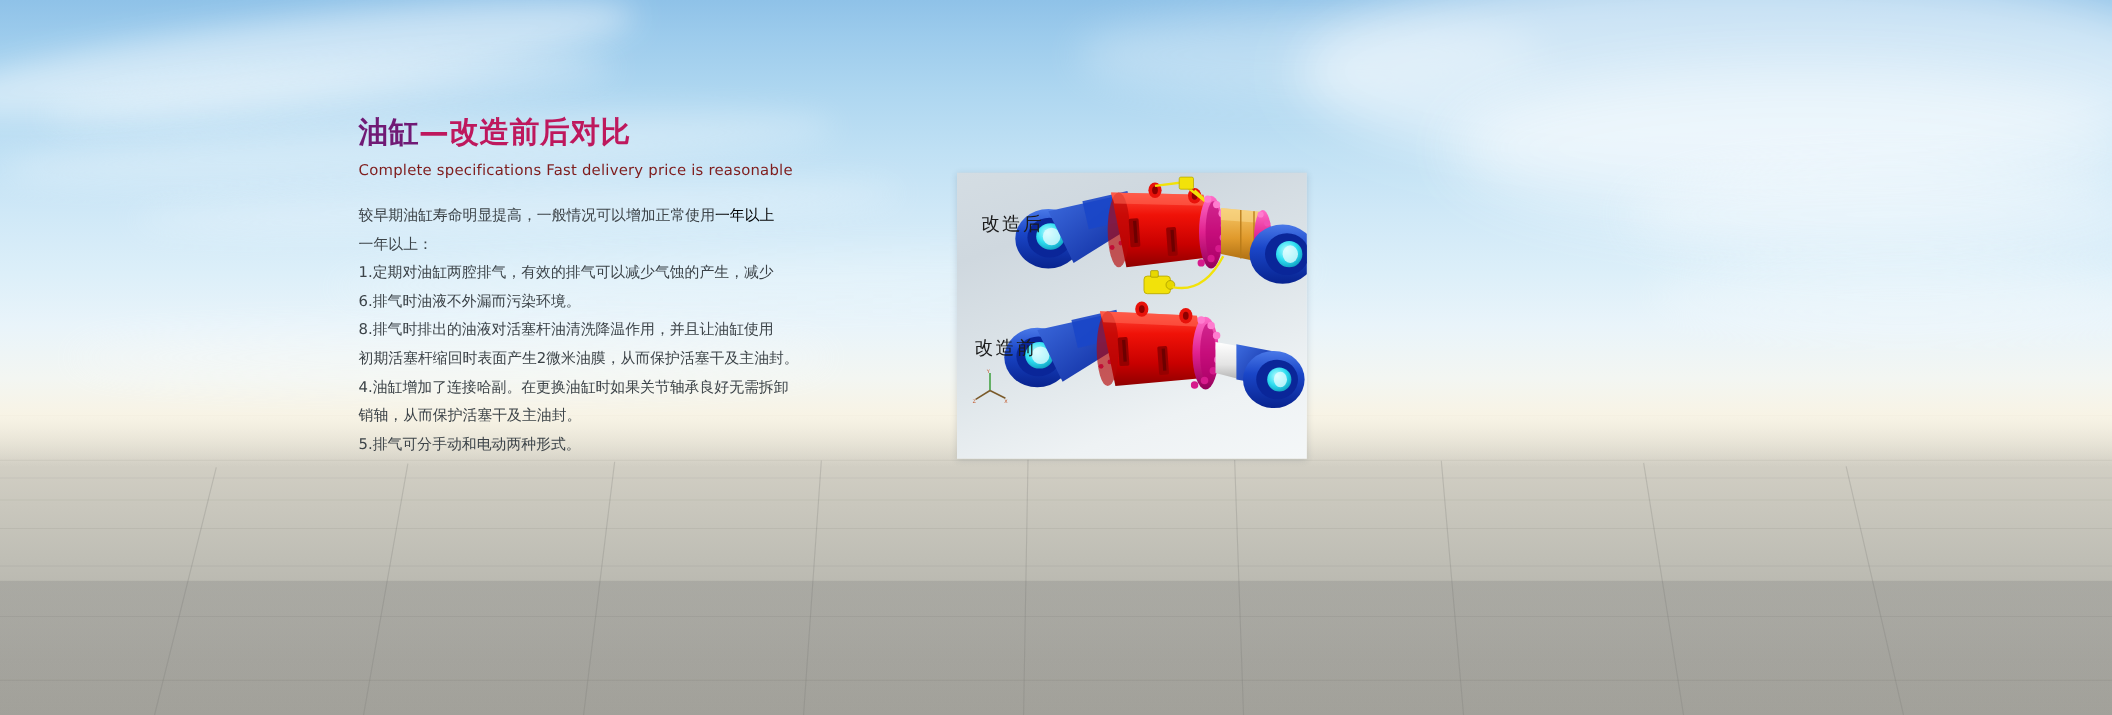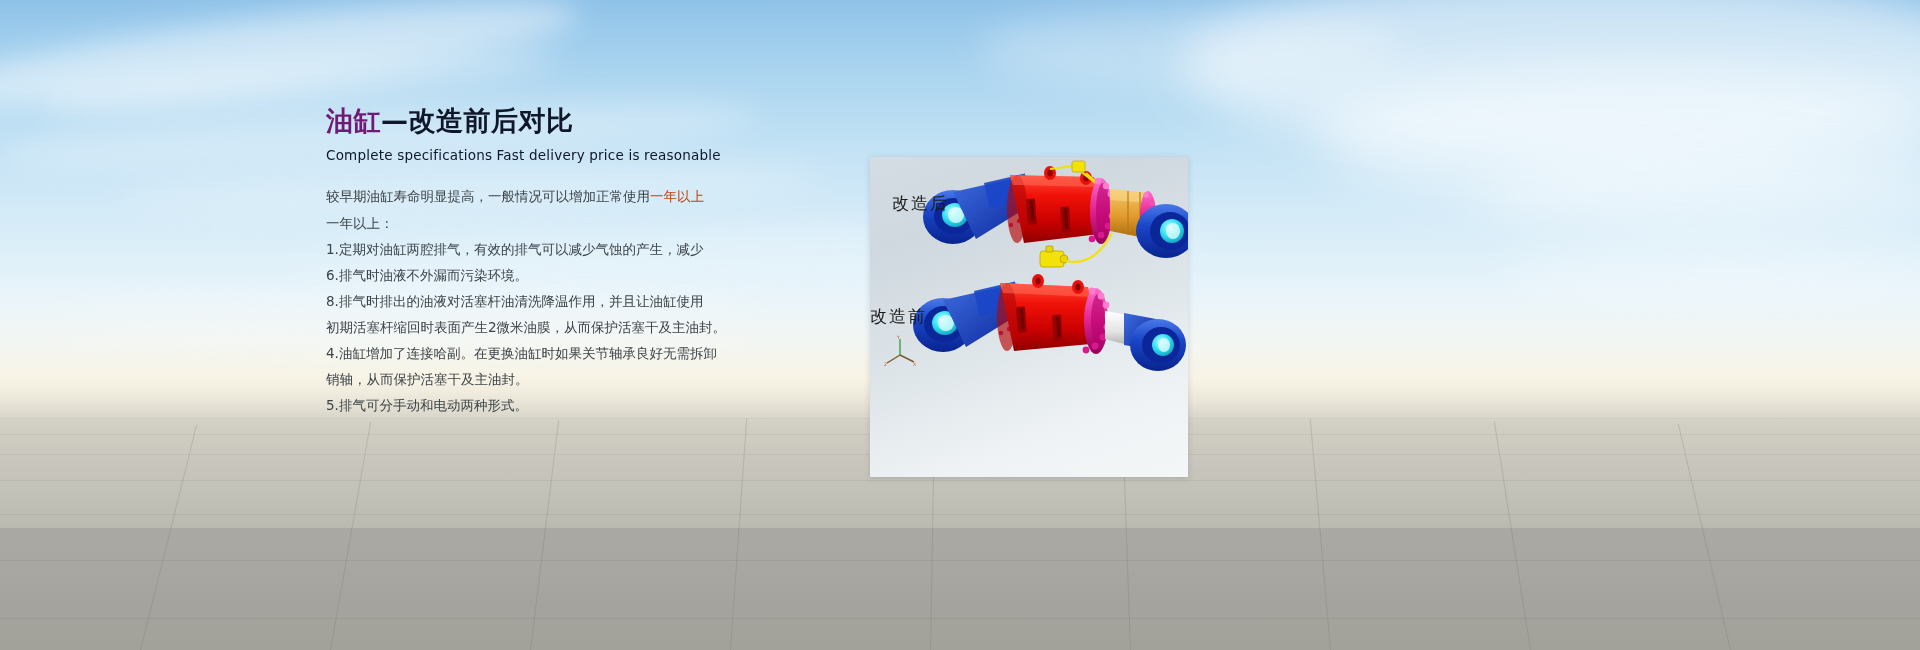--- a/index.html
+++ b/index.html
@@ -111,60 +111,60 @@
   .headline {
     font-family: "DejaVu Sans", "Liberation Sans", sans-serif;
     font-size: 27px;
     font-weight: bold;
     letter-spacing: 0.5px;
     color: #333333;
     line-height: 1.25;
     white-space: nowrap;
   }
   .headline .hl-red { color: #701a75; }
-  .headline .hl-dark { color: #0f172a; }
+  .headline .hl-dark { color: #be185d; }
 
   .subhead {
     margin-top: 9px;
     font-family: "DejaVu Sans", "Liberation Sans", sans-serif;
     font-size: 13.5px;
-    color: #0f172a;
+    color: #7f1d1d;
     letter-spacing: 0.2px;
     white-space: nowrap;
   }
 
   .body-block {
     margin-top: 20px;
     font-family: "DejaVu Sans", "Liberation Sans", sans-serif;
     font-size: 13.5px;
     color: #3c4348;
     line-height: 26px;
   }
   .body-line { white-space: nowrap; }
-  .em-red { color: #c2410c; font-family: Liberation Serif, serif; }
+  .em-red { color: #000000; font-family: Liberation Serif, serif; }
 
   
   .panel {
     position: absolute;
     left: 870px; top: 157px;
-    width: 318px; height: 320px;
+    width: 318px; height: 260px;
     background: linear-gradient(160deg, #d4dde3 0%, #cfd8df 22%, #dfe6ea 55%, #eef2f4 78%, #f4f7f8 100%);
     box-shadow: 0 1px 6px rgba(40,60,80,0.18);
     overflow: hidden;
   }
   .panel-label {
     position: absolute;
     font-family: "DejaVu Serif", "Liberation Serif", serif;
     font-size: 17px;
     color: #1b1b1b;
     letter-spacing: 2px;
     white-space: nowrap;
   }
   .label-after  { left: 22px; top: 35px; }
-  .label-before { left: 0; top: 148px; }
+  .label-before { left: 16px; top: 148px; }
 
   .axis-gizmo {
     position: absolute;
     left: 14px; top: 178px;
     width: 34px; height: 32px;
   }
 
   .cad { position: absolute; }
   .cad-after  { left: 28px;  top: -2px;  width: 300px; height: 150px; }
   .cad-before { left: 18px;  top: 106px; width: 300px; height: 150px; }

